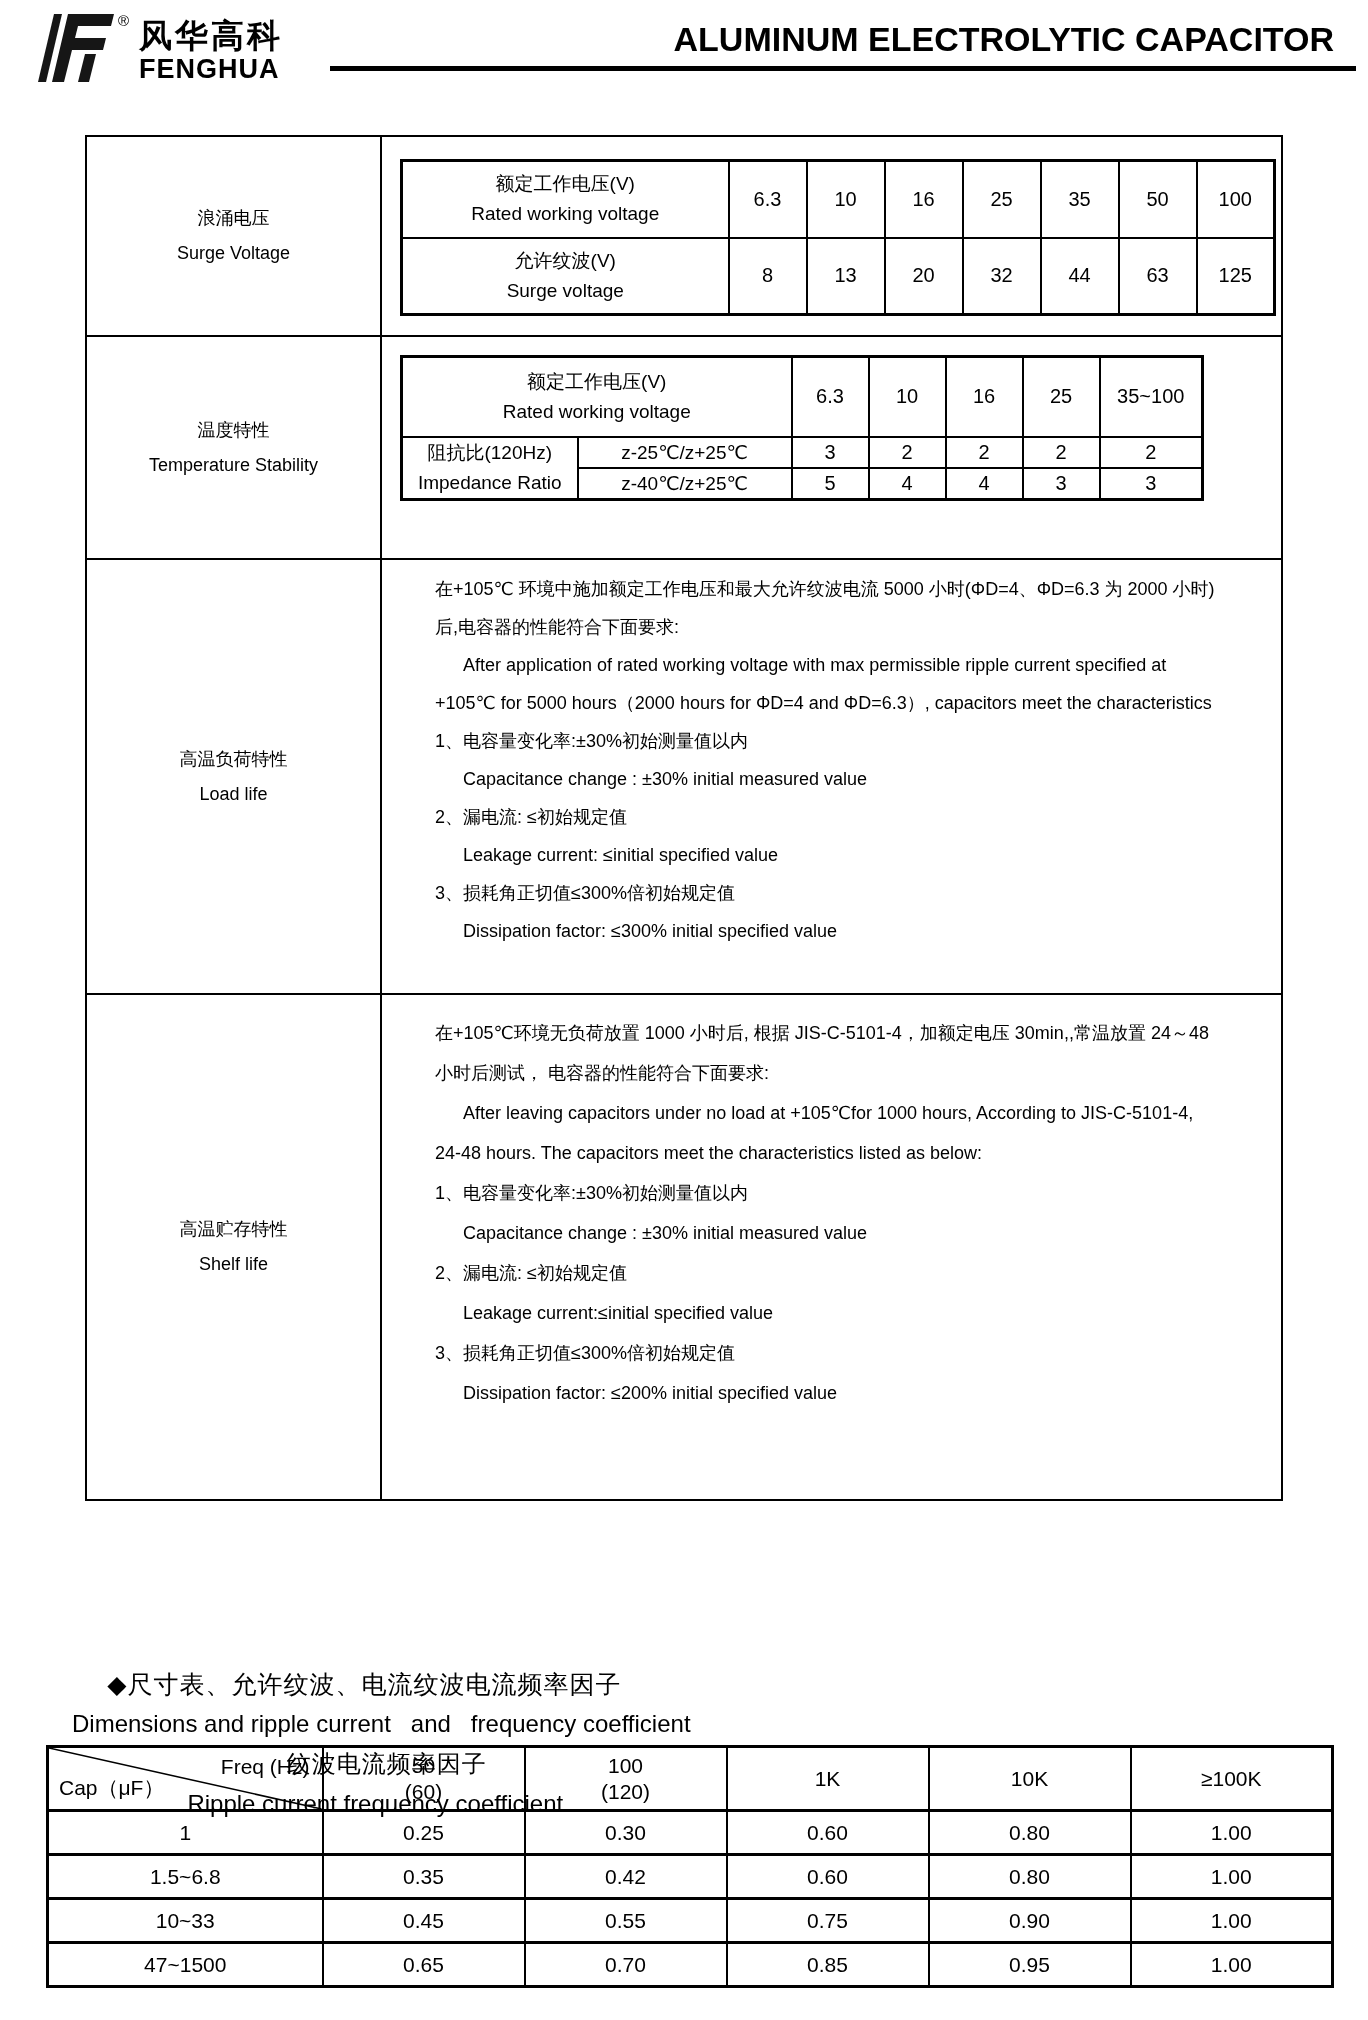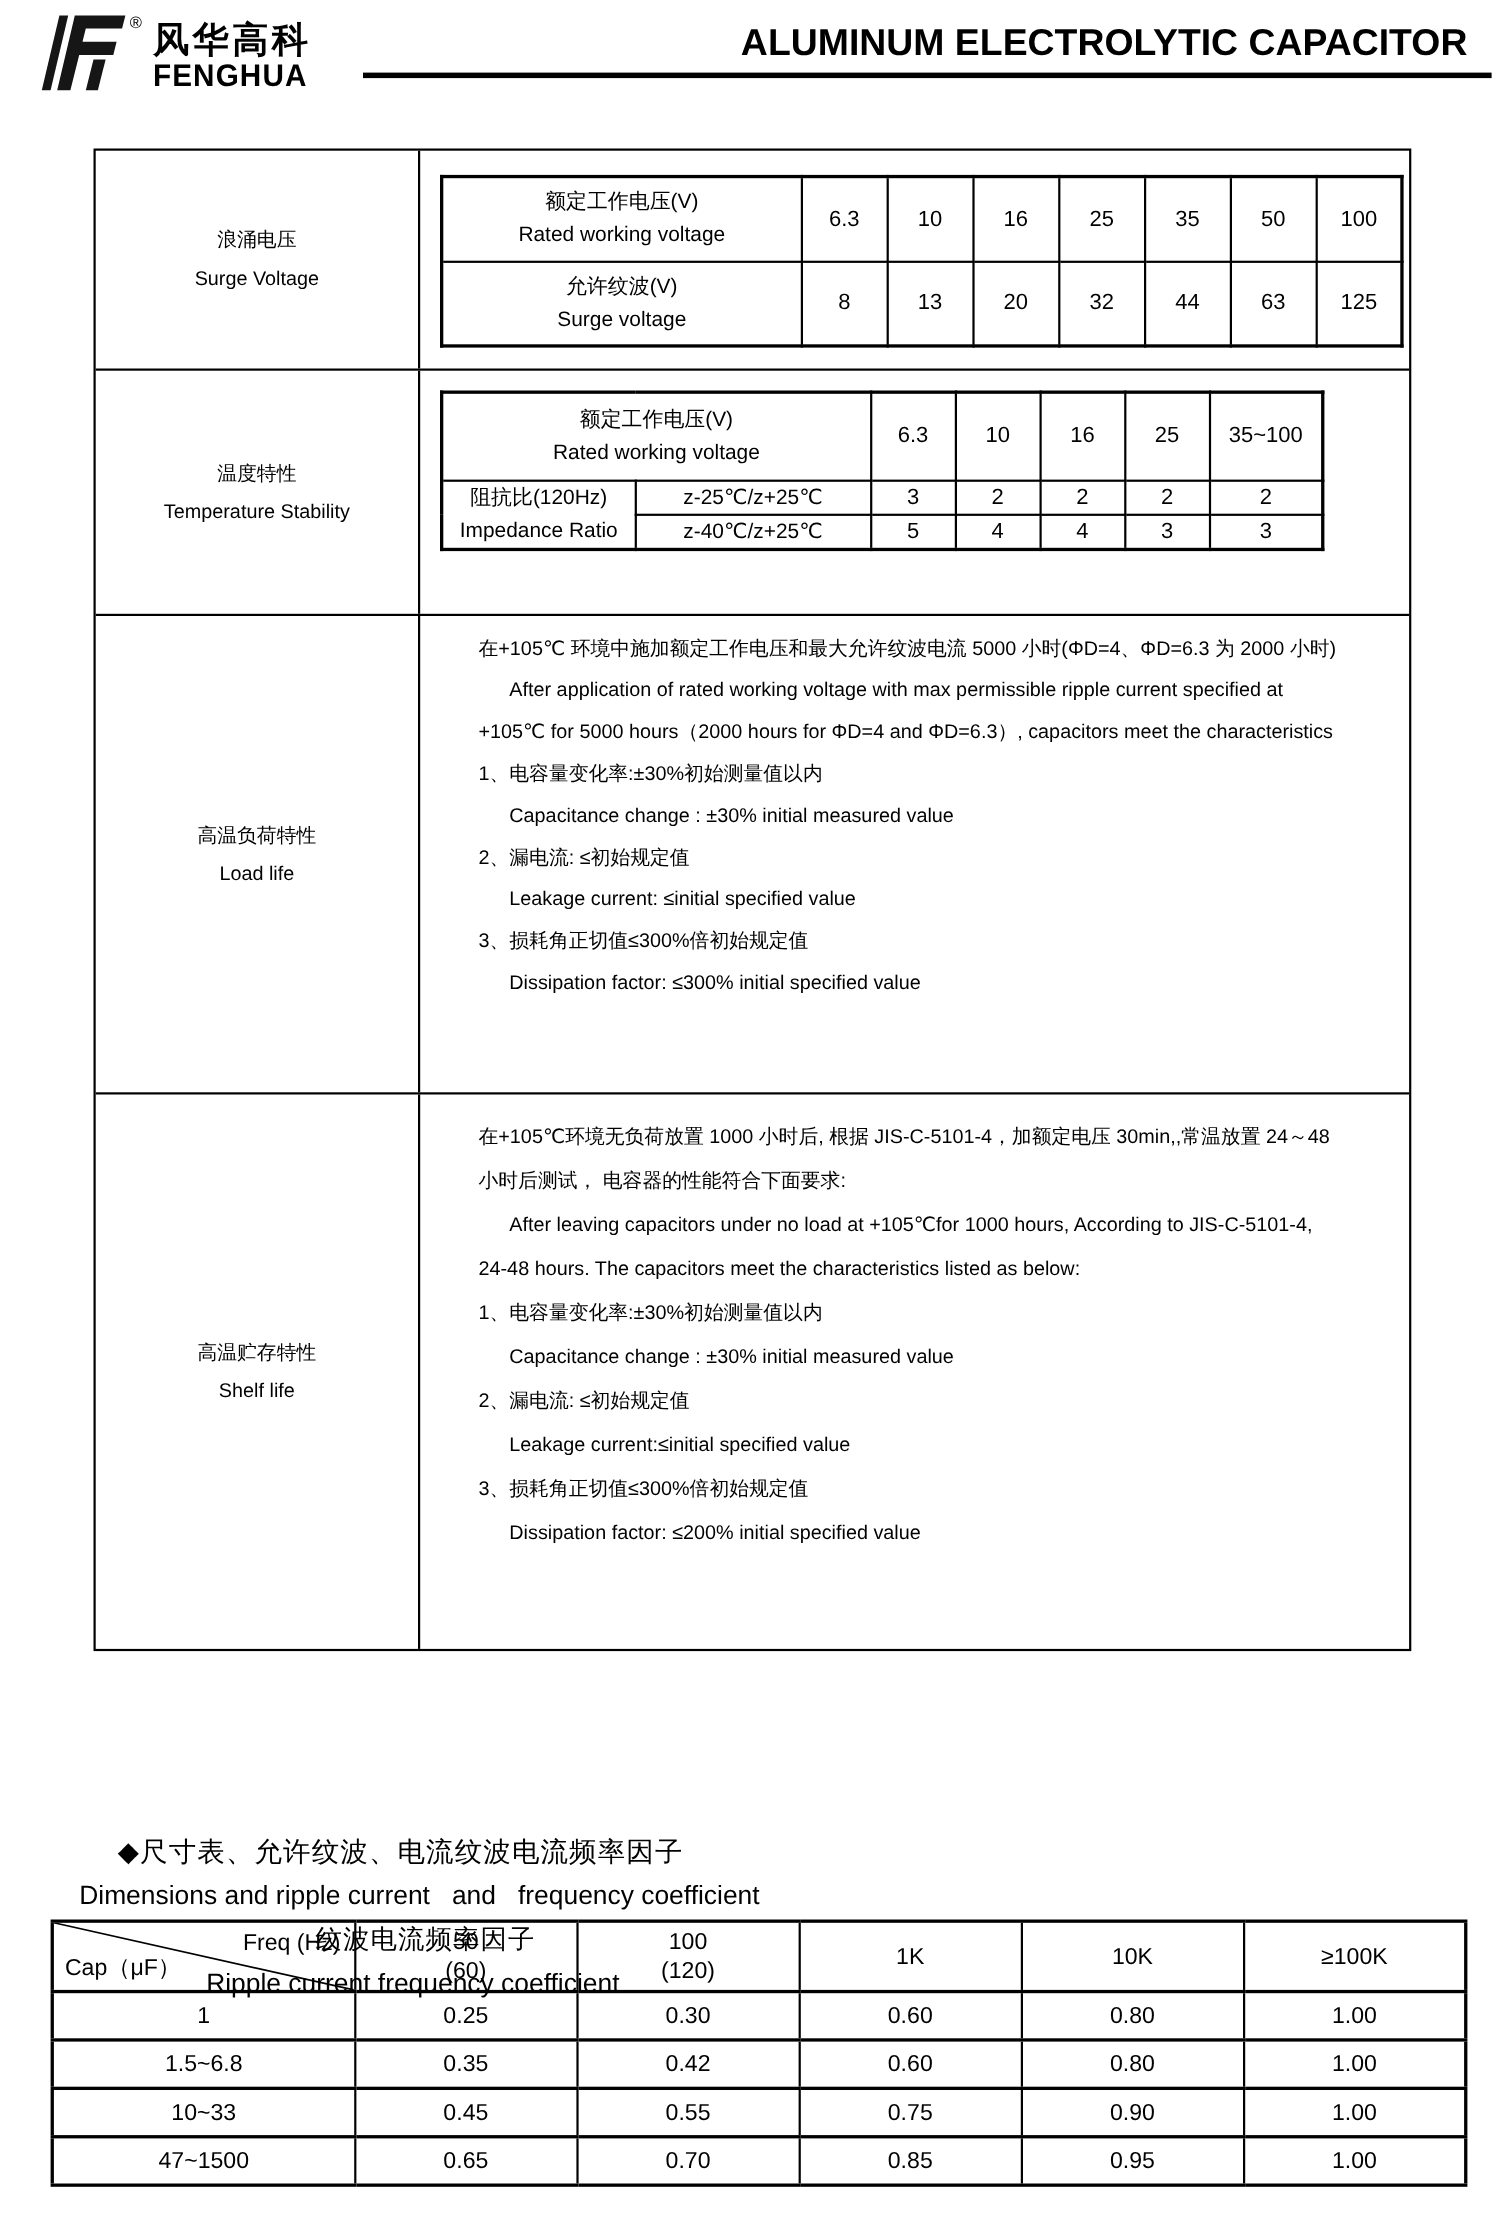--- a/index.html
+++ b/index.html
@@ -197,20 +197,21 @@
     </div>
 
     <div class="spec-row r3">
       <div class="spec-label">
         <div>高温负荷特性</div>
         <div>Load life</div>
       </div>
       <div class="spec-content">
         <div class="textblock tb-load" id="load-lines">
             <div class="line">在+105℃ 环境中施加额定工作电压和最大允许纹波电流 5000 小时(ΦD=4、ΦD=6.3 为 2000 小时)</div>
+            <div class="line">后,电容器的性能符合下面要求:</div>
             <div class="line i1">After application of rated working voltage with max permissible ripple current specified at</div>
             <div class="line">+105℃ for 5000 hours（2000 hours for ΦD=4 and ΦD=6.3）, capacitors meet the characteristics</div>
             <div class="line">1、电容量变化率:±30%初始测量值以内</div>
             <div class="line i1">Capacitance change : ±30% initial measured value</div>
             <div class="line">2、漏电流: ≤初始规定值</div>
             <div class="line i1">Leakage current: ≤initial specified value</div>
             <div class="line">3、损耗角正切值≤300%倍初始规定值</div>
             <div class="line i1">Dissipation factor: ≤300% initial specified value</div>
           </div>
       </div>

